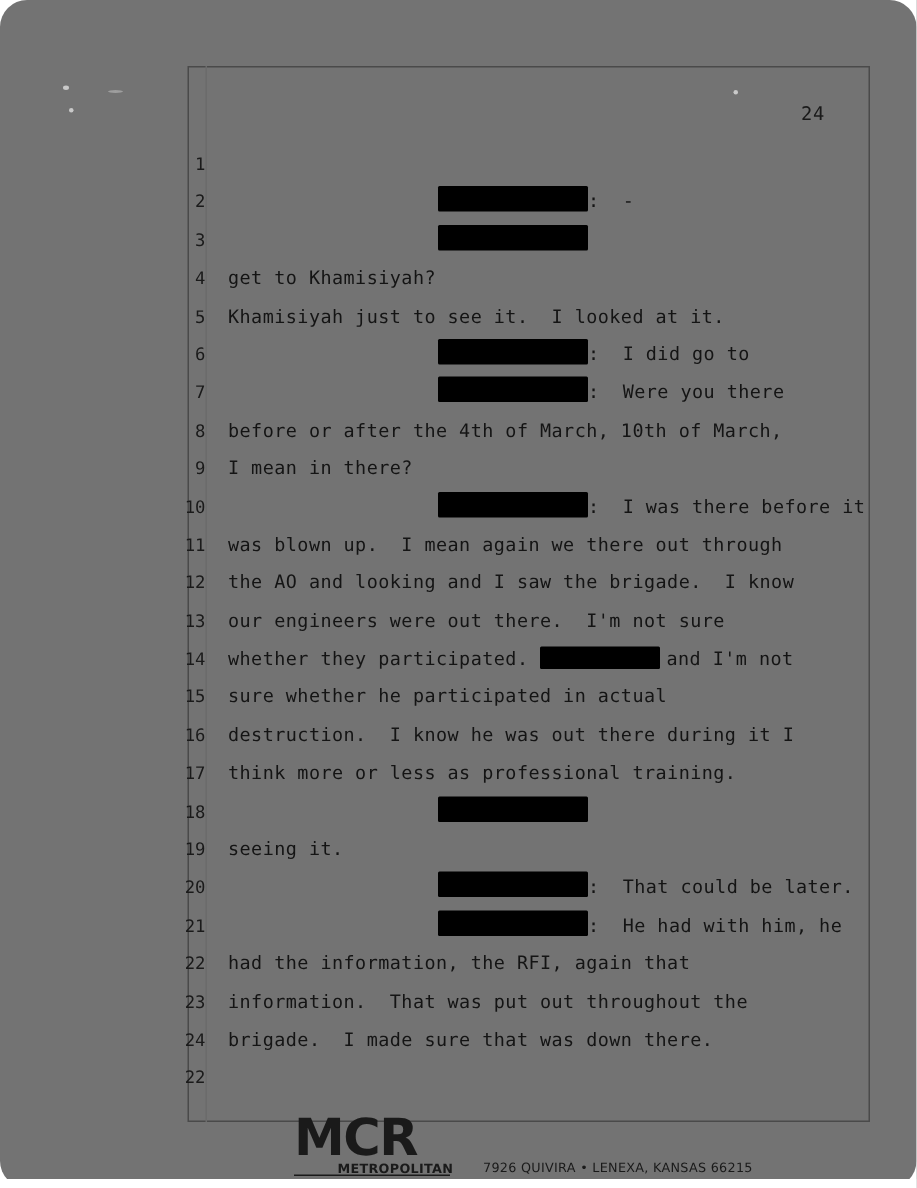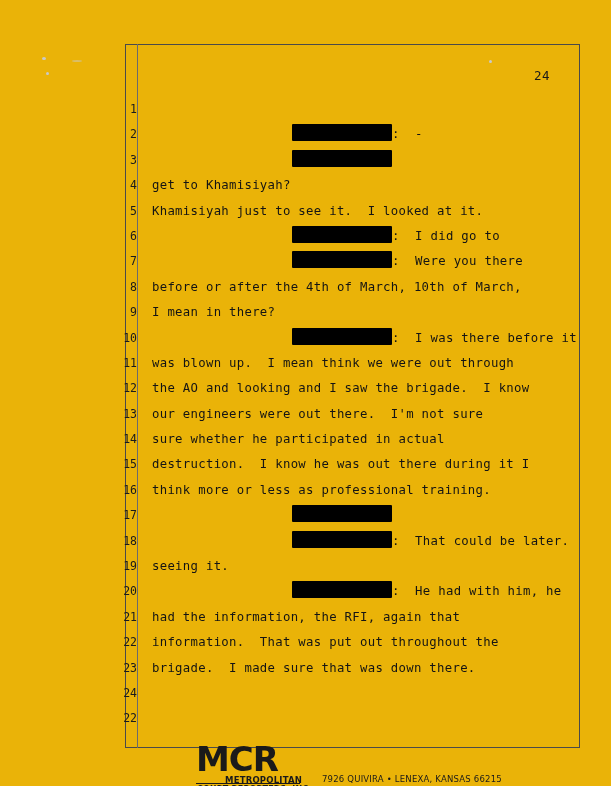--- a/index.html
+++ b/index.html
@@ -13,21 +13,22 @@
     position: relative;
     overflow: hidden;
     font-family: "DejaVu Sans Mono", "Liberation Mono", monospace;
   }
 
   
   .page {
     position: absolute;
     left: 0; top: 0;
     width: 611px; height: 792px;
-    background: #eab308;
+    background: #737373;
+    border-radius: 18px;
   }
 
   
   .speck {
     position: absolute;
     background: #c9c9c9;
     border-radius: 50%;
   }
 
   
@@ -227,29 +228,30 @@
       <div class="ln"><span class="indent"></span></div>
       <div class="ln"><span class="indent"></span><span class="redaction tall" style="width: 100px;"></span><span>:  -</span></div>
       <div class="ln"><span class="indent"></span><span class="redaction tall" style="width: 100px;"></span></div>
       <div class="ln"><span>get to Khamisiyah?</span></div>
       <div class="ln"><span>Khamisiyah just to see it.  I looked at it.</span></div>
       <div class="ln"><span class="indent"></span><span class="redaction tall" style="width: 100px;"></span><span>:  I did go to</span></div>
       <div class="ln"><span class="indent"></span><span class="redaction tall" style="width: 100px;"></span><span>:  Were you there</span></div>
       <div class="ln"><span>before or after the 4th of March, 10th of March,</span></div>
       <div class="ln"><span>I mean in there?</span></div>
       <div class="ln"><span class="indent"></span><span class="redaction tall" style="width: 100px;"></span><span>:  I was there before it</span></div>
-      <div class="ln"><span>was blown up.  I mean think we were out through</span></div>
+      <div class="ln"><span>was blown up.  I mean again we there out through</span></div>
       <div class="ln"><span>the AO and looking and I saw the brigade.  I know</span></div>
       <div class="ln"><span>our engineers were out there.  I'm not sure</span></div>
+      <div class="ln"><span>whether they participated.</span><span class="redaction" style="width: 80px; margin-left: 8px; margin-right: 4px;"></span><span>and I'm not</span></div>
       <div class="ln"><span>sure whether he participated in actual</span></div>
       <div class="ln"><span>destruction.  I know he was out there during it I</span></div>
       <div class="ln"><span>think more or less as professional training.</span></div>
       <div class="ln"><span class="indent"></span><span class="redaction tall" style="width: 100px;"></span></div>
+      <div class="ln"><span>seeing it.</span></div>
       <div class="ln"><span class="indent"></span><span class="redaction tall" style="width: 100px;"></span><span>:  That could be later.</span></div>
-      <div class="ln"><span>seeing it.</span></div>
       <div class="ln"><span class="indent"></span><span class="redaction tall" style="width: 100px;"></span><span>:  He had with him, he</span></div>
       <div class="ln"><span>had the information, the RFI, again that</span></div>
       <div class="ln"><span>information.  That was put out throughout the</span></div>
       <div class="ln"><span>brigade.  I made sure that was down there.</span></div>
     </div>
 
   <div class="footer">
     <div class="mcr-logo">MCR</div>
     <div class="mcr-rule"></div>
     <div class="mcr-sub1">METROPOLITAN</div>

